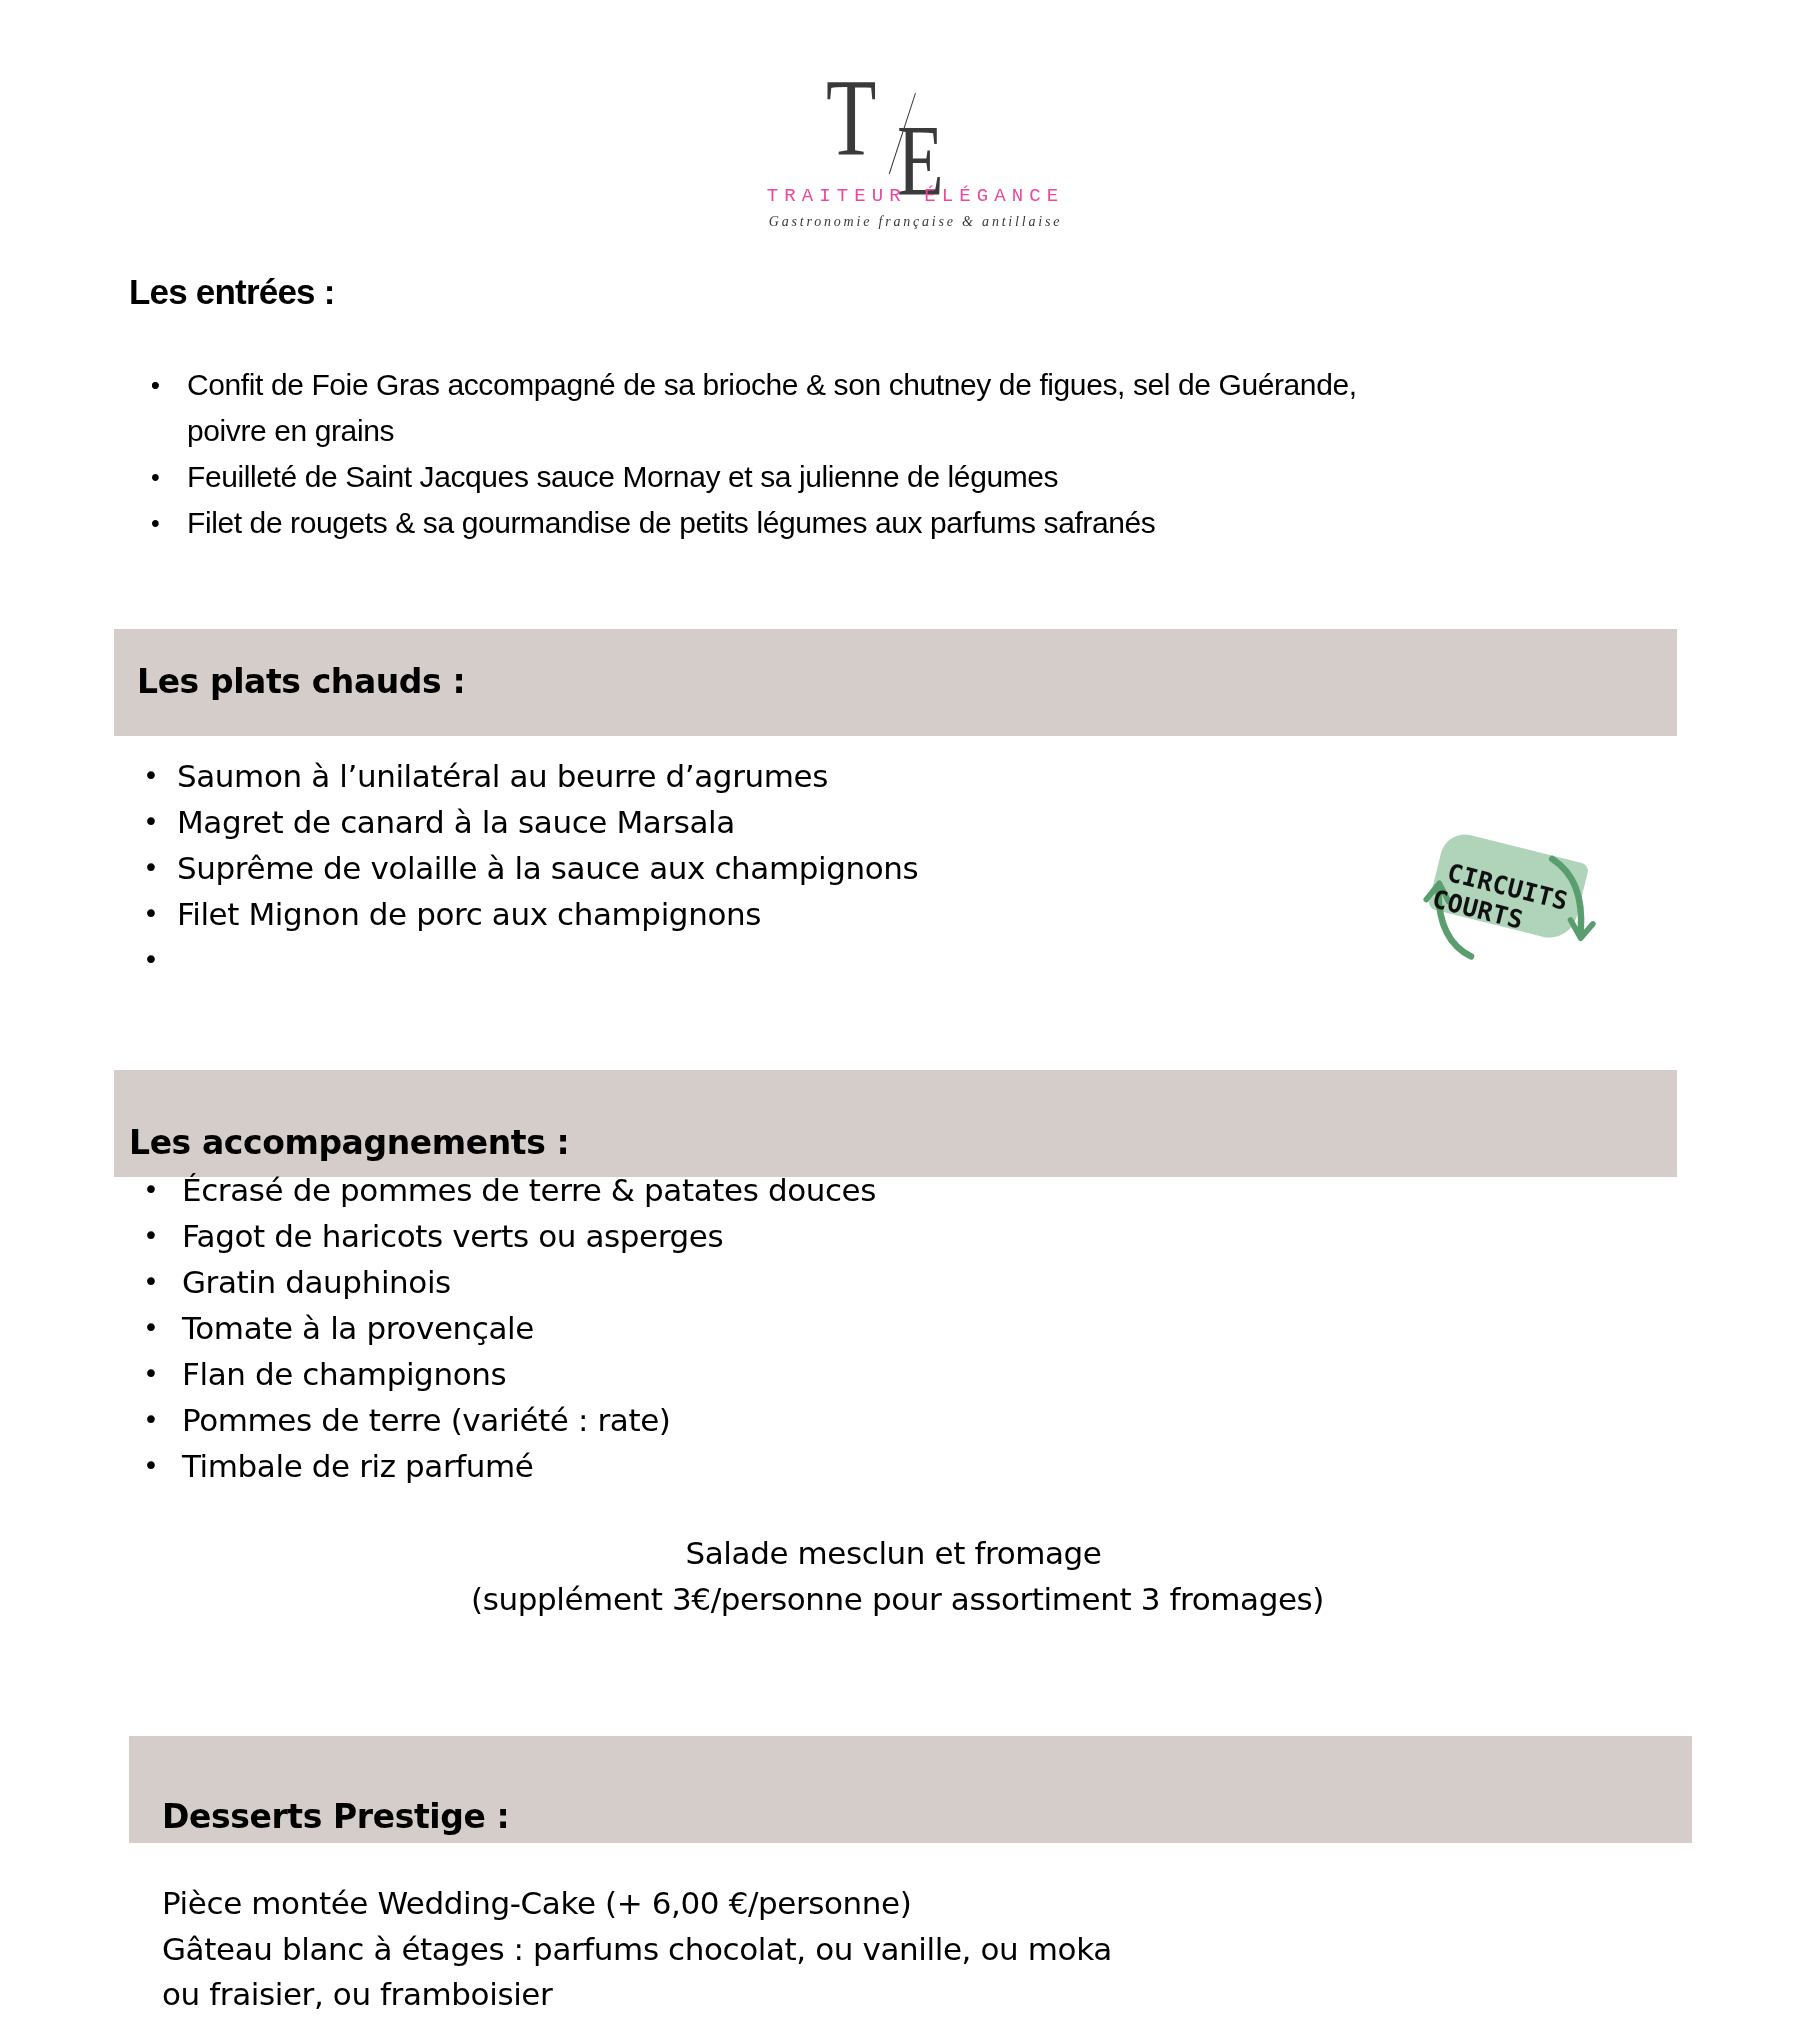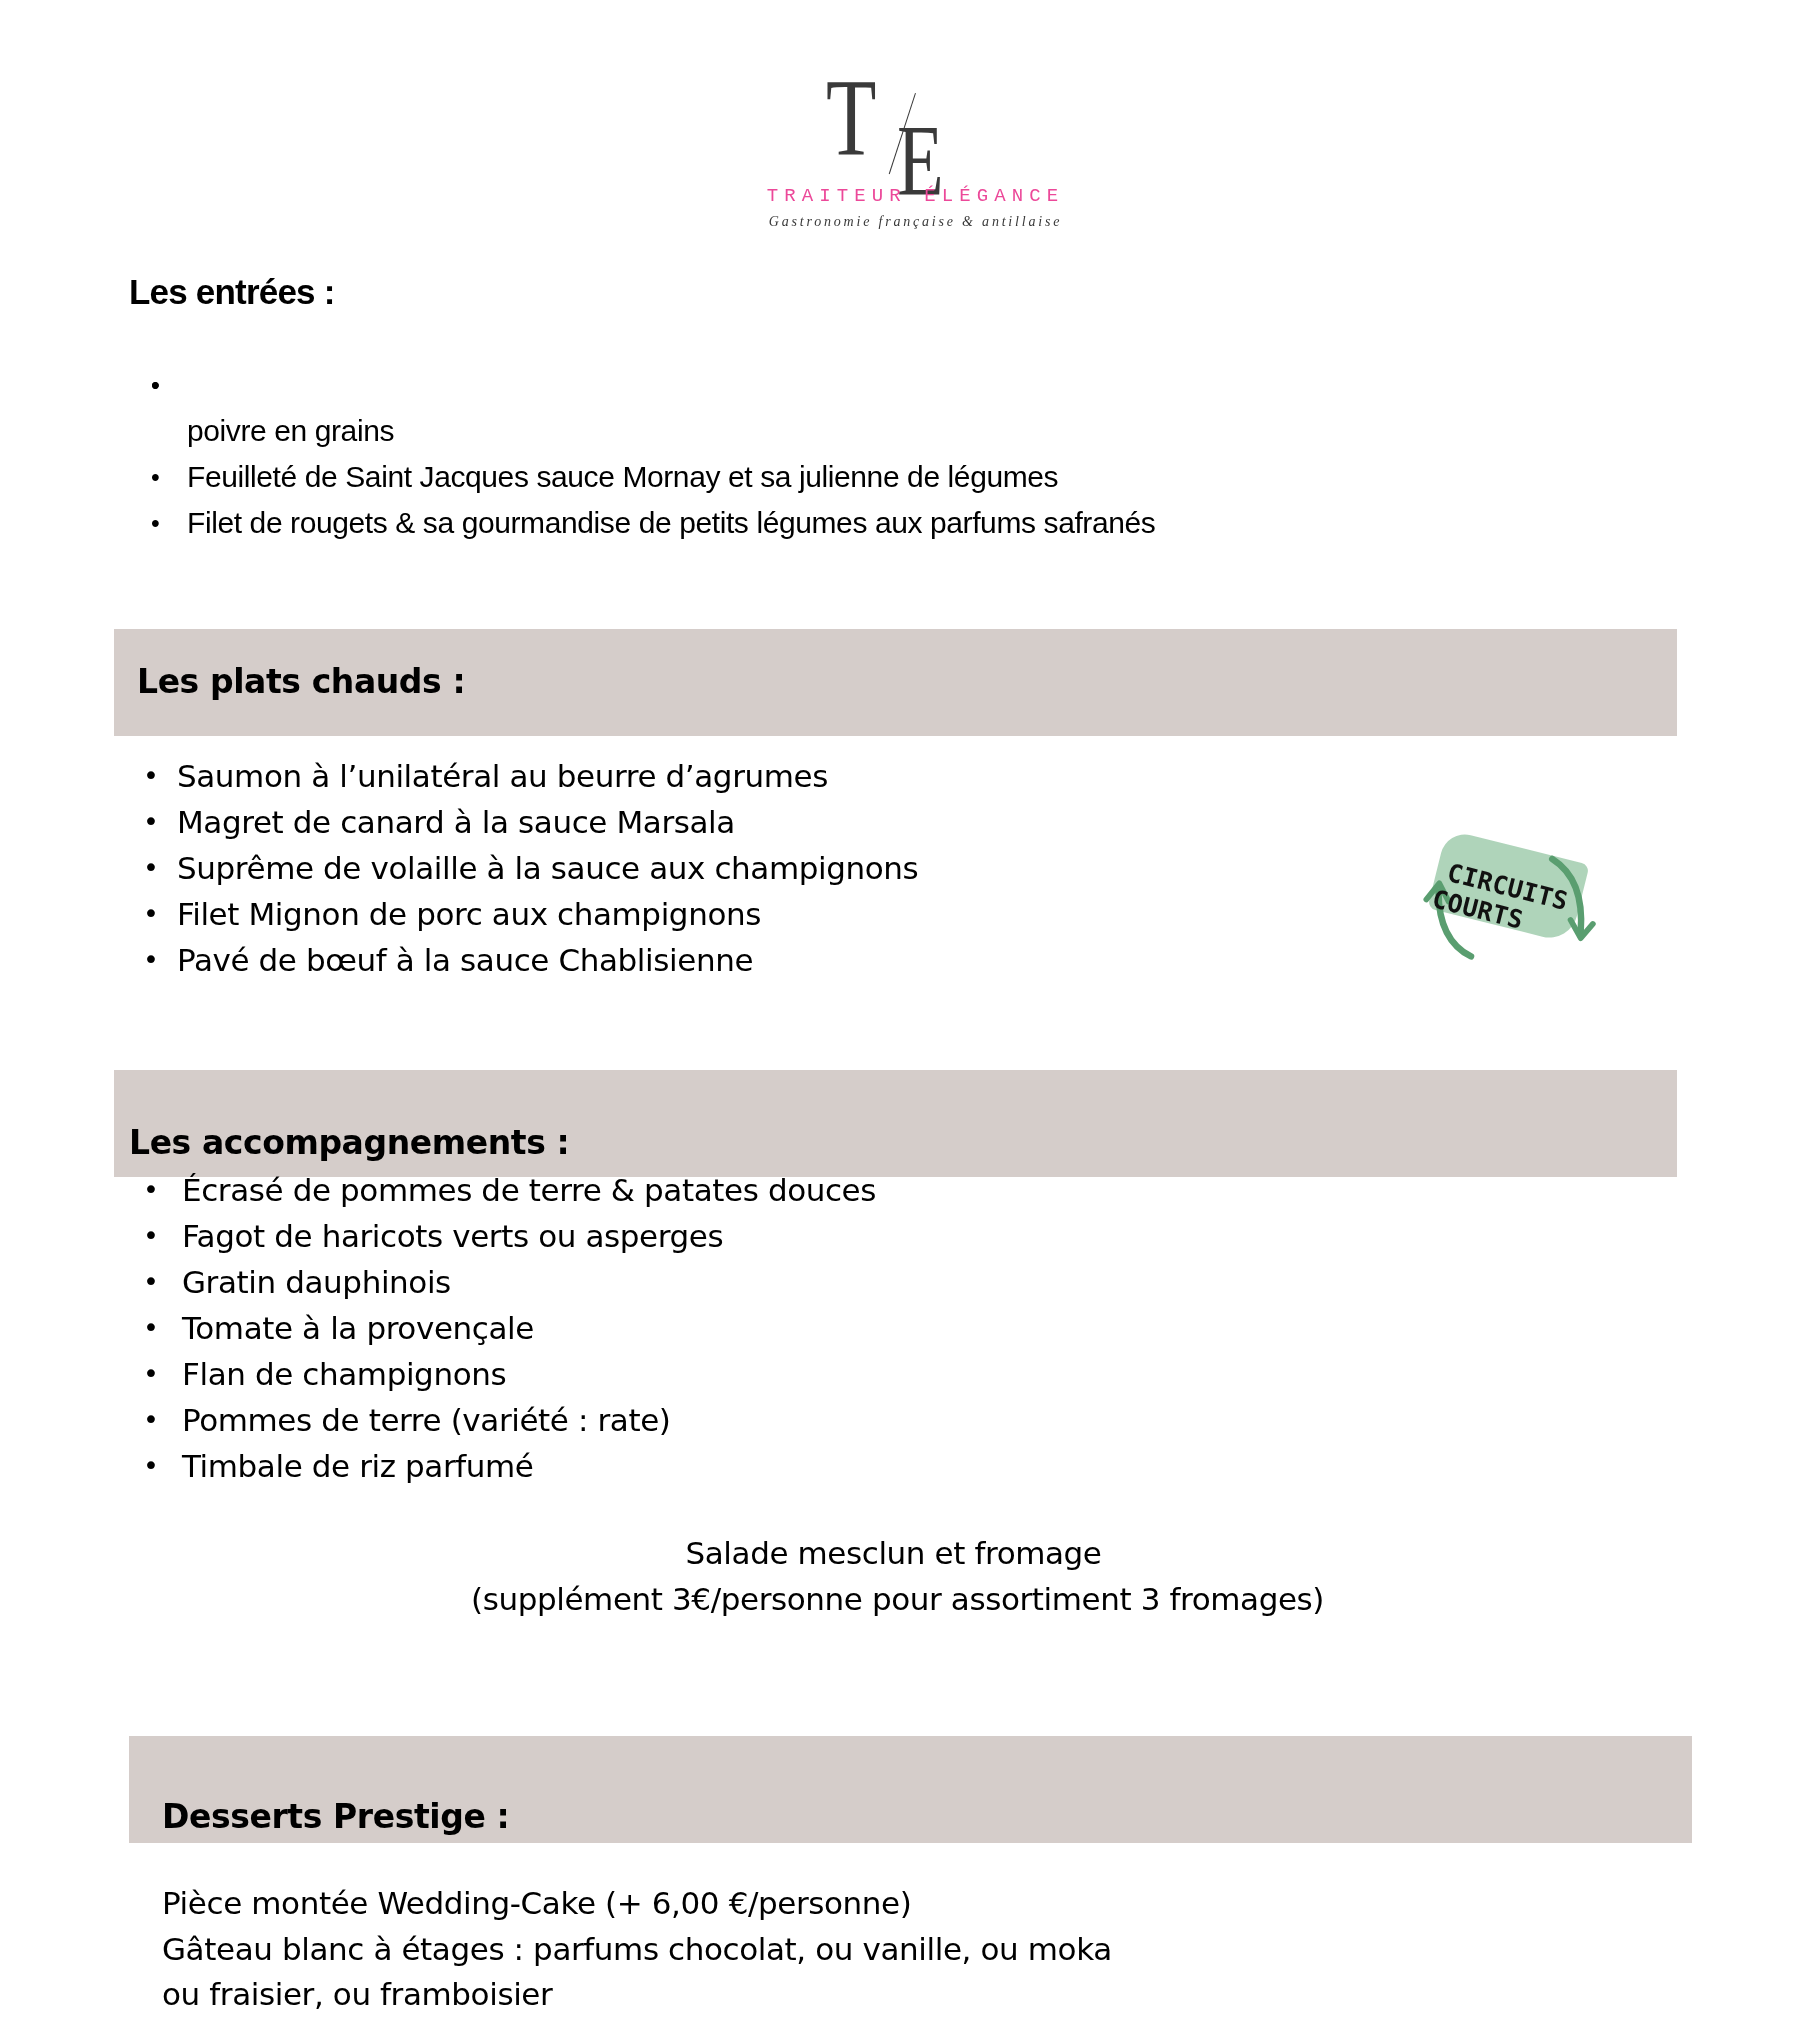--- a/index.html
+++ b/index.html
@@ -66,34 +66,34 @@
     <span class="slash"></span>
     <span class="letter-e">E</span>
   </div>
   <div class="brand">TRAITEUR ÉLÉGANCE</div>
   <div class="tagline">Gastronomie française &amp; antillaise</div>
 </div>
 
 <div id="entrees-title" class="abs sans">Les entrées :</div>
 <ul class="abs entree-list sans">
   <li><span class="bullet">•</span></li>
-  <li><span class="bullet">•</span><br><span>poivre en grains</span></li>
+  <li><span class="bullet">•</span><span>Confit de Foie Gras accompagné de sa brioche &amp; son chutney de figues, sel de Guérande,</span><br><span>poivre en grains</span></li>
   <li><span class="bullet">•</span><span>Feuilleté de Saint Jacques sauce Mornay et sa julienne de légumes</span></li>
   <li><span class="bullet">•</span><span>Filet de rougets &amp; sa gourmandise de petits légumes aux parfums safranés</span></li>
 </ul>
 
 <div id="band-plats" class="abs band">
   <div class="band-title">Les plats chauds :</div>
 </div>
 <ul id="plats-list" class="abs wide-list">
   <li><span class="bullet">•</span><span>Saumon à l’unilatéral au beurre d’agrumes</span></li>
   <li><span class="bullet">•</span><span>Magret de canard à la sauce Marsala</span></li>
   <li><span class="bullet">•</span><span>Suprême de volaille à la sauce aux champignons</span></li>
   <li><span class="bullet">•</span><span>Filet Mignon de porc aux champignons</span></li>
-  <li><span class="bullet">•</span><span>Pavé de bœuf à la sauce Chablisienne</span></li>
+  <li><span class="bullet">•</span></li>
 </ul>
 
 <div id="badge" class="abs">
   <div class="splash"></div>
   <svg width="195" height="147" viewBox="0 0 480 360">
     <path d="M 160 330 Q 80 290 80 170" stroke="#5a9e70" stroke-width="16" fill="none" stroke-linecap="round"></path>
     <path d="M 50 190 L 82 150 L 105 195" stroke="#5a9e70" stroke-width="14" fill="none" stroke-linejoin="round" stroke-linecap="round"></path>
     <path d="M 360 90 Q 440 140 430 270" stroke="#5a9e70" stroke-width="16" fill="none" stroke-linecap="round"></path>
     <path d="M 405 240 L 430 285 L 460 250" stroke="#5a9e70" stroke-width="14" fill="none" stroke-linejoin="round" stroke-linecap="round"></path>
   </svg>

